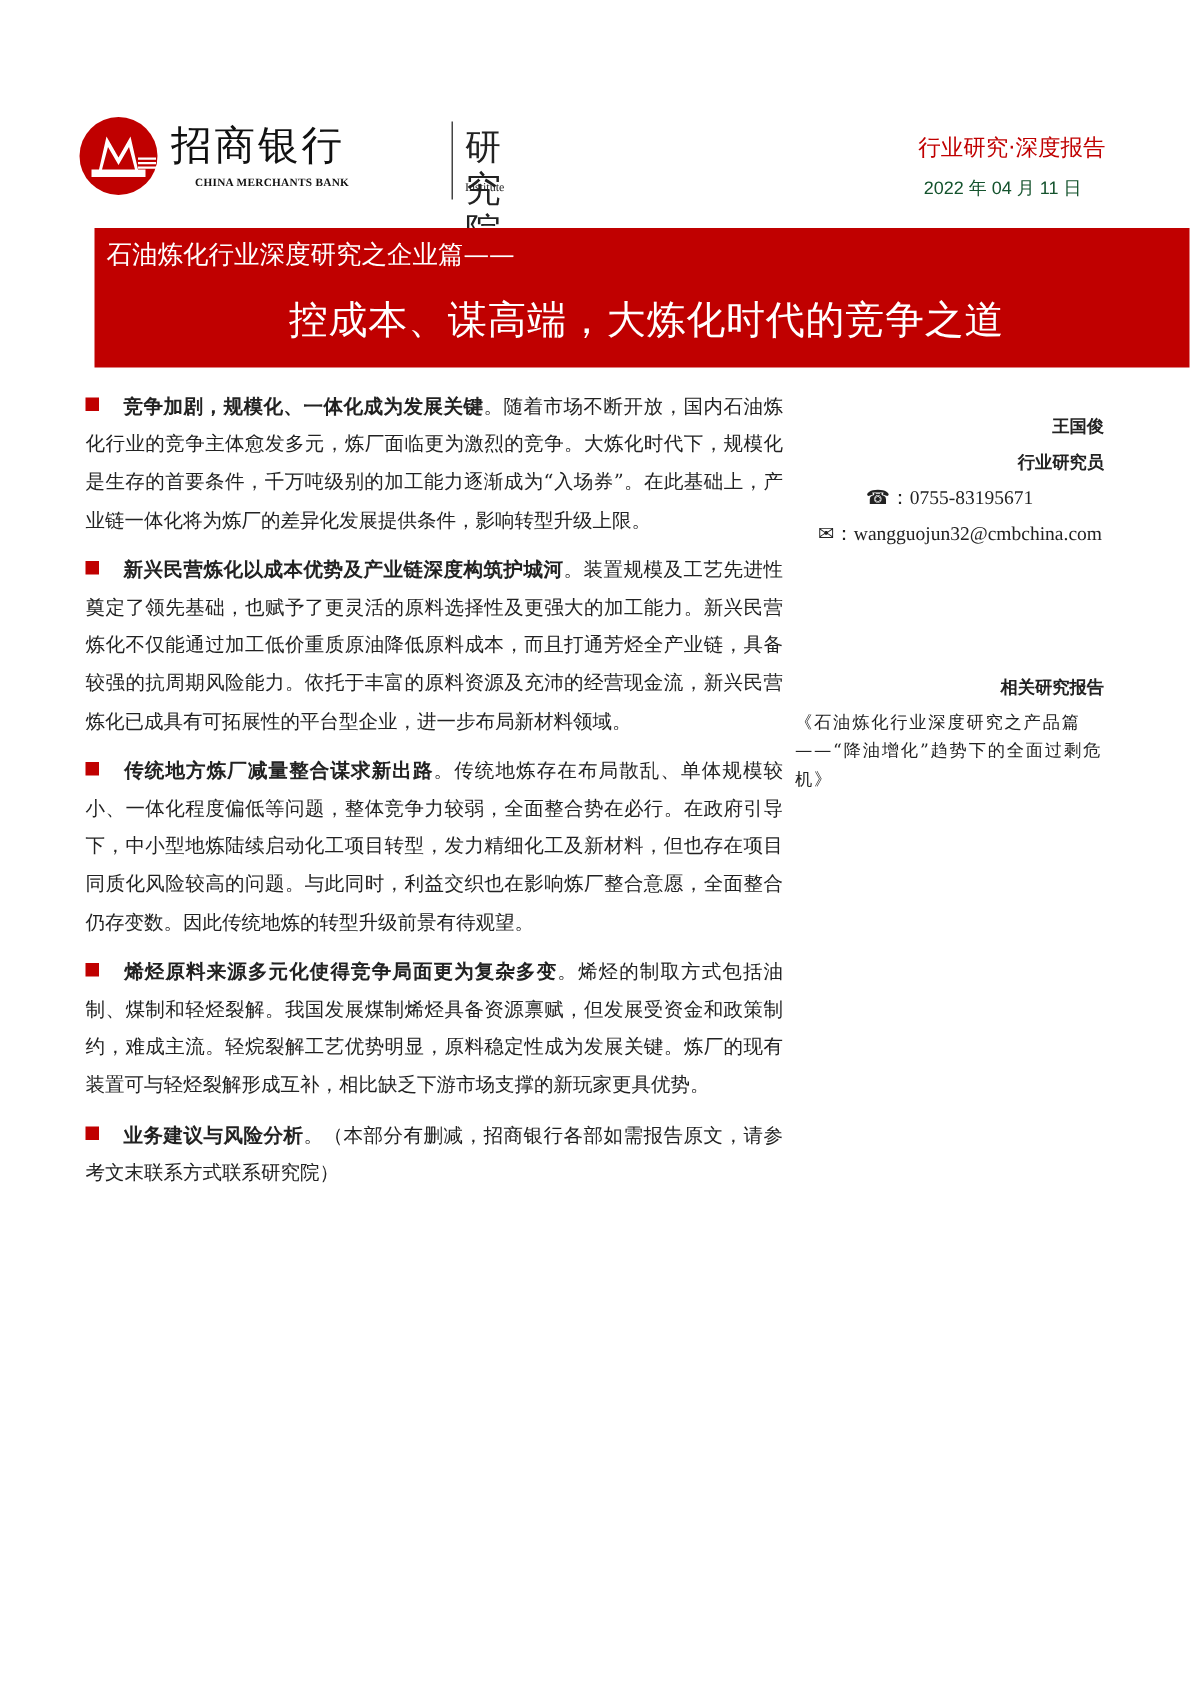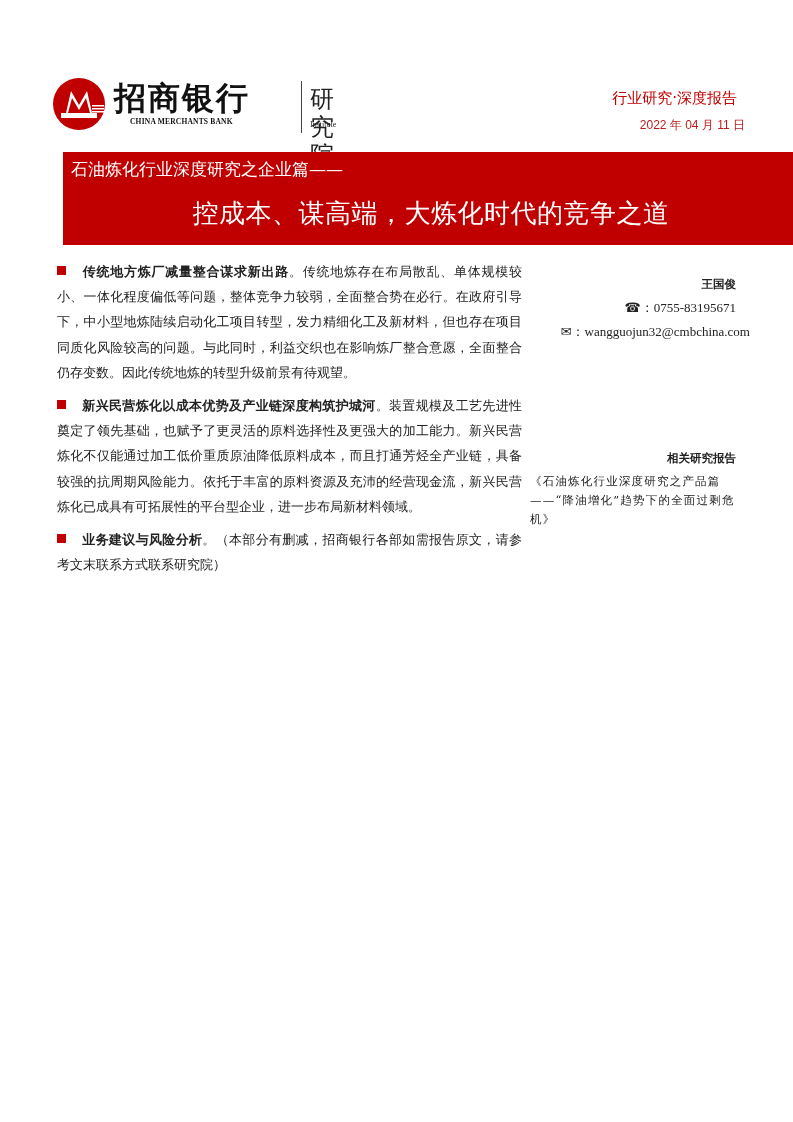--- a/index.html
+++ b/index.html
@@ -3,52 +3,52 @@
 <meta charset="utf-8">
 <style>
   html, body { margin: 0; padding: 0; background: #ffffff; }
   body { width: 793px; height: 1122px; position: relative; overflow: hidden;
          font-family: "DejaVu Serif", "Liberation Serif", serif; color: #222; }
 
   
   .logo { position: absolute; left: 52px; top: 77px; width: 300px; height: 60px; }
   .logo-mark { position: absolute; left: 0; top: 0; width: 54px; height: 54px; }
   .logo-cn { position: absolute; left: 62px; top: 6px; font-family: "DejaVu Sans", "Liberation Sans", sans-serif;
-             font-weight: bold; font-size: 32px; letter-spacing: 2px; color: #111; line-height: 30px; }
+             font-weight: normal; font-size: 27px; letter-spacing: 2px; color: #111; line-height: 30px; }
   .logo-en { position: absolute; left: 62px; top: 40px; font-family: "Liberation Serif", serif;
              font-weight: bold; font-size: 7.5px; letter-spacing: 0.2px; color: #111; margin-left: 16px; }
   .logo-divider { position: absolute; left: 249px; top: 4px; width: 1px; height: 52px; background: #444; }
   .logo-inst { position: absolute; left: 258px; top: 8px; font-family: "Liberation Serif", serif;
                font-size: 24px; color: #222; line-height: 28px; }
   .logo-inst-en { position: absolute; left: 258px; top: 43px; font-family: "Liberation Serif", serif;
                   font-size: 8px; color: #222; }
 
   .report-type { position: absolute; right: 56px; top: 89px; font-family: "DejaVu Sans", "Liberation Sans", sans-serif;
                  font-size: 15px; color: #c00000; }
-  .report-date { position: absolute; right: 48px; top: 117px; font-family: "Liberation Sans", sans-serif;
-                 font-size: 12px; color: #b91c1c; }
+  .report-date { position: absolute; right: 72px; top: 117px; font-family: "Liberation Sans", sans-serif;
+                 font-size: 12px; color: #14532d; }
 
   
   .banner { position: absolute; left: 63px; top: 152px; width: 736px; height: 93px; background: #c00000; }
   .banner-sub { position: absolute; left: 8px; top: 6px; font-size: 17px; color: #fff;
                 font-family: "DejaVu Serif", "Liberation Serif", serif; }
   .banner-title { position: absolute; left: 0; width: 100%; top: 44px; text-align: center; font-size: 26px; color: #fff;
                   font-family: Liberation Sans, sans-serif; letter-spacing: 0.5px; }
 
   
   .main { position: absolute; left: 57px; top: 259px; width: 465px; }
   .para { font-size: 13px; line-height: 25.2px; text-align: justify; margin: 0 0 8px 0; }
   .bullet { display: inline-block; width: 9px; height: 9px; background: #c00000; margin-right: 16px; vertical-align: 1px; }
   .para b { font-family: "DejaVu Sans", "Liberation Sans", sans-serif; font-weight: bold; }
 
   
   .side { position: absolute; left: 530px; top: 272px; width: 206px; text-align: right; }
   .side .name, .side .title, .side .org { font-family: "DejaVu Sans", "Liberation Sans", sans-serif; font-weight: bold;
                                           font-size: 11.5px; line-height: 24px; color: #222; }
-  .side .contact { font-family: "Liberation Serif", serif; font-size: 13px; line-height: 24px; color: #222; }
+  .side .contact { font-family: "Liberation Serif", serif; font-size: 13px; line-height: 24px; color: #222; text-align: center; }
   .side .email { margin-right: -14px; }
   .related { position: absolute; left: 530px; top: 446px; width: 206px; text-align: right; }
   .related-head { font-family: "DejaVu Sans", "Liberation Sans", sans-serif; font-weight: bold; font-size: 11.5px;
                   line-height: 24px; color: #222; margin-bottom: 2px; }
   .related-link { font-size: 11.5px; line-height: 19px; color: #222; letter-spacing: 1.2px; text-align: left;
                   text-decoration: none; display: block; }
 </style>
 </head>
 <body>
 
@@ -71,32 +71,39 @@
 <div class="report-type">行业研究·深度报告</div>
 <div class="report-date">2022 年 04 月 11 日</div>
 
 <div class="banner">
   <div class="banner-sub">石油炼化行业深度研究之企业篇——</div>
   <div class="banner-title">控成本、谋高端，大炼化时代的竞争之道</div>
 </div>
 
 <div class="main">
   <p class="para">
+    <span class="bullet"></span><b>竞争加剧，规模化、一体化成为发展关键</b><span>。随着市场不断开放，国内石油炼化行业的竞争主体愈发多元，炼厂面临更为激烈的竞争。大炼化时代下，规模化是生存的首要条件，千万吨级别的加工能力逐渐成为“入场券”。在此基础上，产业链一体化将为炼厂的差异化发展提供条件，影响转型升级上限。</span>
+  </p>
+  <p class="para">
+    <span class="bullet"></span><b>新兴民营炼化以成本优势及产业链深度构筑护城河</b><span>。装置规模及工艺先进性奠定了领先基础，也赋予了更灵活的原料选择性及更强大的加工能力。新兴民营炼化不仅能通过加工低价重质原油降低原料成本，而且打通芳烃全产业链，具备较强的抗周期风险能力。依托于丰富的原料资源及充沛的经营现金流，新兴民营炼化已成具有可拓展性的平台型企业，进一步布局新材料领域。</span>
+  </p>
+  <p class="para">
     <span class="bullet"></span><b>传统地方炼厂减量整合谋求新出路</b><span>。传统地炼存在布局散乱、单体规模较小、一体化程度偏低等问题，整体竞争力较弱，全面整合势在必行。在政府引导下，中小型地炼陆续启动化工项目转型，发力精细化工及新材料，但也存在项目同质化风险较高的问题。与此同时，利益交织也在影响炼厂整合意愿，全面整合仍存变数。因此传统地炼的转型升级前景有待观望。</span>
   </p>
   <p class="para">
-    <span class="bullet"></span><b>新兴民营炼化以成本优势及产业链深度构筑护城河</b><span>。装置规模及工艺先进性奠定了领先基础，也赋予了更灵活的原料选择性及更强大的加工能力。新兴民营炼化不仅能通过加工低价重质原油降低原料成本，而且打通芳烃全产业链，具备较强的抗周期风险能力。依托于丰富的原料资源及充沛的经营现金流，新兴民营炼化已成具有可拓展性的平台型企业，进一步布局新材料领域。</span>
+    <span class="bullet"></span><b>烯烃原料来源多元化使得竞争局面更为复杂多变</b><span>。烯烃的制取方式包括油制、煤制和轻烃裂解。我国发展煤制烯烃具备资源禀赋，但发展受资金和政策制约，难成主流。轻烷裂解工艺优势明显，原料稳定性成为发展关键。炼厂的现有装置可与轻烃裂解形成互补，相比缺乏下游市场支撑的新玩家更具优势。</span>
   </p>
   <p class="para">
     <span class="bullet"></span><b>业务建议与风险分析</b><span>。（本部分有删减，招商银行各部如需报告原文，请参考文末联系方式联系研究院）</span>
   </p>
 </div>
 
 <div class="side">
   <div class="name">王国俊</div>
+  <div class="title">行业研究员</div>
   <div class="contact">
     <span>☎</span><span>：0755-83195671</span>
   </div>
   <div class="contact email">
     <span>✉</span><span>：wangguojun32@cmbchina.com</span>
   </div>
 </div>
 
 <div class="related">
   <div class="related-head">相关研究报告</div>

